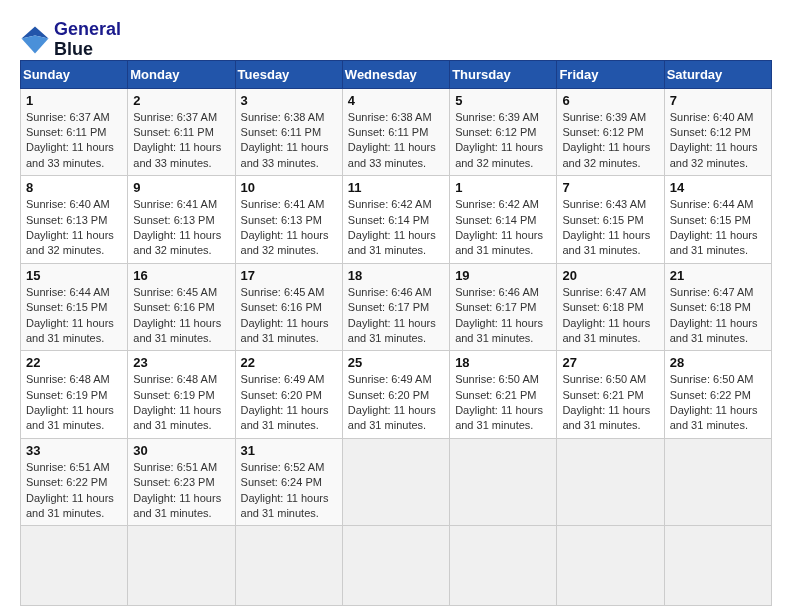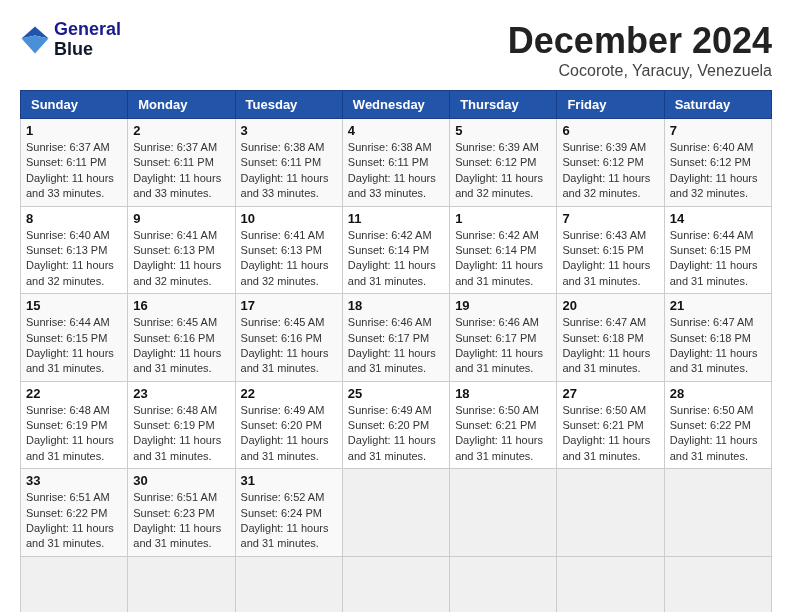--- a/index.html
+++ b/index.html
@@ -7,21 +7,20 @@
       font-family: Arial, sans-serif;
       background: #fff;
       width: 792px;
       min-height: 612px;
       padding: 20px;
     }
     .header-area {
       display: flex;
       justify-content: space-between;
       align-items: flex-start;
-      margin-bottom: 10px;
     }
     .logo {
       display: flex;
       align-items: center;
     }
     .logo-text {
       display: flex;
       flex-direction: column;
       font-size: 18px;
       font-weight: bold;
@@ -46,21 +45,21 @@
     }
     table {
       width: 100%;
       border-collapse: collapse;
       font-size: 11px;
     }
     thead tr th {
       background-color: #2255aa;
       color: #fff;
       text-align: left;
-      padding: 6px 10px;
+      padding: 6px 2px;
       font-size: 13px;
       font-weight: bold;
       border: 1px solid #1a3d88;
       margin-top: 46px;
     }
     tbody tr td {
       border: 1px solid #ccc;
       vertical-align: top;
       padding: 4px 5px;
       width: 14.28%;
@@ -92,24 +91,20 @@
 <div class="header-area">
   <div class="logo">
     <svg class="logo-icon" viewBox="0 0 40 40">
       <polygon points="20,2 38,18 20,14 2,18" fill="#2255aa"></polygon>
       <polygon points="20,14 38,18 20,38 2,18" fill="#4a90d9"></polygon>
     </svg>
     <div class="logo-text">
       <span>General</span>
       <span>Blue</span>
     </div>
-  </div>
-  <div class="title-block">
-    <div class="month-title">December 2024</div>
-    <div class="location">Cocorote, Yaracuy, Venezuela</div>
   </div>
 </div>
 
 <table>
   <thead>
     <tr>
       <th>Sunday</th>
       <th>Monday</th>
       <th>Tuesday</th>
       <th>Wednesday</th>

